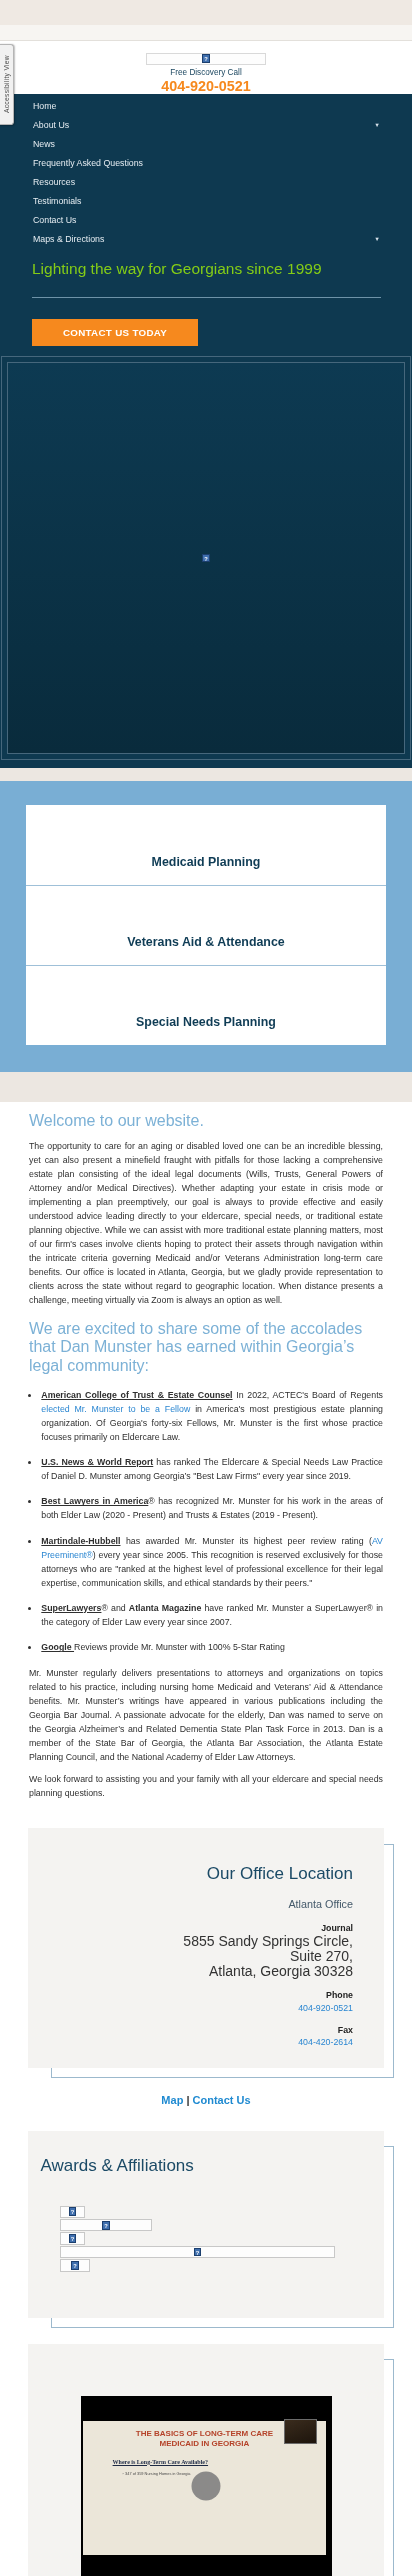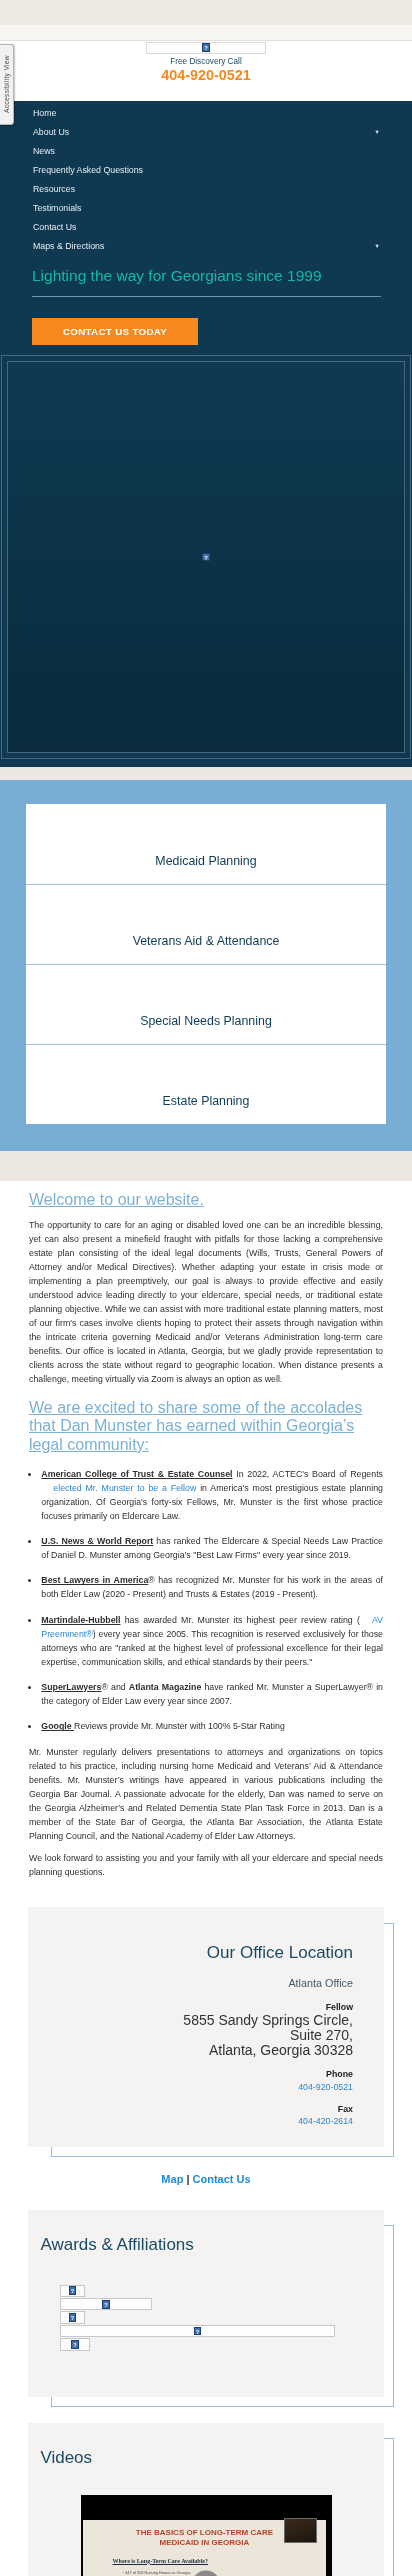--- a/index.html
+++ b/index.html
@@ -6,61 +6,61 @@
   html, body { width: 412px; background: #fff; font-family: "Liberation Sans", sans-serif; }
   .page { width: 412px; position: relative; }
 
   
   .strip-beige { height: 25px; background: #efe9e3; }
   .strip-light { height: 15.5px; background: #f7f5f2; border-bottom: 0.5px solid #e3e0db; }
   .strip-sep   { height: 13px; background: #ece7e1; }
   .strip-sep2  { height: 30px; background: #ece7e1; }
 
   
-  .header { height: 60px; background: #fff; text-align: center; padding-top: 1px; }
+  .header { height: 53px; background: #fff; text-align: center; padding-top: 12px; }
   .header-img-box { width: 120px; height: 12.4px; margin: 0 auto; border: 0.5px solid #d9d9d9; background: #fdfdfd; display: flex; align-items: center; justify-content: center; }
   .free-call { margin-top: 3.6px; font-size: 8.2px; color: #1c4760; }
   .phone-big { margin-top: 1px; font-size: 14.4px; font-weight: bold; color: #f6891e; }
 
   
   .bi { display: inline-block; width: 7.2px; height: 8.8px; background: #3f6fae; border: 0.5px solid #1c3f6e; color: #fff; font-size: 5.7px; line-height: 8.2px; text-align: center; font-weight: bold; }
 
   
   .accessibility-tab { position: absolute; left: 0; top: 44px; width: 14px; height: 81px; background: #f1f1f1; border: 0.5px solid #b5b5b5; border-left: none; border-radius: 0 3.6px 3.6px 0; box-shadow: 0.5px 0.5px 1.5px rgba(0,0,0,.25); display: flex; align-items: center; justify-content: center; z-index: 50; }
   .accessibility-tab span { writing-mode: vertical-rl; transform: rotate(180deg); font-size: 6.7px; color: #4a4a4a; letter-spacing: 0.3px; }
 
   
   .navy { background: #0e3950; }
   .main-nav { padding: 3.1px 0 1px; }
   .nav-row { display: flex; justify-content: space-between; align-items: center; padding: 0 32px 0 33px; height: 19px; color: #e6edf2; font-size: 8.8px; cursor: pointer; }
   .nav-caret { font-size: 5.7px; color: #d7e2ea; }
 
   
   .hero { padding-bottom: 8.2px; }
-  .hero h1 { margin: 10.3px 31px 0 32px; padding-bottom: 11px; border-bottom: 0.5px solid #6e93a8; color: #14b8a6; font-size: 15.5px; font-weight: normal; }
+  .hero h1 { margin: 10.3px 31px 0 32px; padding-bottom: 19px; border-bottom: 0.5px solid #6e93a8; color: #84cc16; font-size: 15.5px; font-weight: normal; }
   .cta-btn { display: block; margin: 21.6px 0 0 32px; width: 166px; height: 27px; background: #f6891e; border: none; color: #fff; font-family: "Liberation Sans", sans-serif; font-size: 9.8px; font-weight: bold; letter-spacing: 0.3px; cursor: pointer; }
   .hero-frame { margin: 9.3px 1px 0; border: 0.5px solid #46677c; padding: 5.2px; }
   .hero-frame-inner { border: 0.5px solid #46677c; height: 392px; background: linear-gradient(#0d3a52, #092b3c); display: flex; align-items: center; justify-content: center; }
 
   
   .services { background: #79aed4; padding: 24px 26px 27px; }
   .service-stack { background: #fff; }
   .service-card { height: 80px; display: flex; align-items: flex-end; justify-content: center; padding-bottom: 16.5px; cursor: pointer; }
   .service-card + .service-card { border-top: 0.5px solid #9fc0d8; }
-  .service-card span { color: #0f3c55; font-size: 12.4px; font-weight: normal; }
+  .service-card span { color: #0f3c55; font-size: 12.4px; font-weight: bold; }
 
   
   .content { background: #fff; padding: 9.3px 29px 28px; }
-  .h-light { color: #7cb1d6; font-size: 16px; font-weight: normal; line-height: 18.5px; text-decoration: underline; }
+  .h-light { color: #7cb1d6; font-size: 16px; font-weight: normal; line-height: 18.5px; }
   .content p { margin-top: 8.8px; font-size: 8.8px; line-height: 14px; color: #2f2f2f; text-align: justify; }
   .accolades-h { margin-top: 13px; max-width: 340px; }
   .accolade-list { margin: 12.4px 0 0 11.3px; }
   .accolade-list li { margin-bottom: 11.3px; font-size: 8.8px; line-height: 14px; color: #2f2f2f; text-align: justify; padding-left: 1px; }
   .lead { font-weight: bold; text-decoration: underline; }
-  .blue-link { color: #2a86d1; cursor: pointer; margin-left: 12px; }
+  .blue-link { color: #2a86d1; cursor: pointer; }
   .bold-only { font-weight: bold; }
 
   
   .offset-card { position: relative; margin: 0 28px; }
   .offset-card::after { content: ""; position: absolute; top: 15.5px; left: 23px; right: -10.3px; bottom: -10.3px; border: 0.5px solid #9cb9cd; z-index: 0; }
   .card-inner { position: relative; z-index: 1; background: #f4f3f1; }
 
   
   .office-inner { padding: 36px 31px 20.6px; text-align: right; }
   .h-dark { color: #1b4a66; font-size: 17px; font-weight: normal; }
@@ -161,23 +161,20 @@
     <div class="service-stack">
       <div class="service-card">
           <span>Medicaid Planning</span>
         </div>
       <div class="service-card">
           <span>Veterans Aid &amp; Attendance</span>
         </div>
       <div class="service-card">
           <span>Special Needs Planning</span>
         </div>
-      <div class="service-card">
-          <span>Estate Planning</span>
-        </div>
     </div>
   </section>
 
   <div class="strip-sep2"></div>
 
   <section class="content">
     <h2 class="h-light">Welcome to our website.</h2>
     <p>The opportunity to care for an aging or disabled loved one can be an incredible blessing, yet can also present a minefield fraught with pitfalls for those lacking a comprehensive estate plan consisting of the ideal legal documents (Wills, Trusts, General Powers of Attorney and/or Medical Directives). Whether adapting your estate in crisis mode or implementing a plan preemptively, our goal is always to provide effective and easily understood advice leading directly to your eldercare, special needs, or traditional estate planning objective. While we can assist with more traditional estate planning matters, most of our firm's cases involve clients hoping to protect their assets through navigation within the intricate criteria governing Medicaid and/or Veterans Administration long-term care benefits. Our office is located in Atlanta, Georgia, but we gladly provide representation to clients across the state without regard to geographic location. When distance presents a challenge, meeting virtually via Zoom is always an option as well.</p>
 
     <h2 class="h-light accolades-h">We are excited to share some of the accolades that Dan Munster has earned within Georgia’s legal community:</h2>
@@ -191,21 +188,21 @@
     </ul>
 
     <p>Mr. Munster regularly delivers presentations to attorneys and organizations on topics related to his practice, including nursing home Medicaid and Veterans’ Aid &amp; Attendance benefits. Mr. Munster’s writings have appeared in various publications including the Georgia Bar Journal. A passionate advocate for the elderly, Dan was named to serve on the Georgia Alzheimer’s and Related Dementia State Plan Task Force in 2013. Dan is a member of the State Bar of Georgia, the Atlanta Bar Association, the Atlanta Estate Planning Council, and the National Academy of Elder Law Attorneys.</p>
     <p>We look forward to assisting you and your family with all your eldercare and special needs planning questions.</p>
   </section>
 
   <div class="offset-card">
     <div class="card-inner office-inner">
       <h2 class="h-dark">Our Office Location</h2>
       <div class="office-name">Atlanta Office</div>
-      <div class="office-label">Fellow</div>
+      <div class="office-label">Journal</div>
       <div class="office-line">5855 Sandy Springs Circle,</div>
       <div class="office-line">Suite 270,</div>
       <div class="office-line">Atlanta, Georgia 30328</div>
       <div class="office-label">Phone</div>
       <div class="office-link">404-920-0521</div>
       <div class="office-label">Fax</div>
       <div class="office-link">404-420-2614</div>
     </div>
   </div>
 
@@ -233,21 +230,20 @@
           </div>
         <div class="award-box" style="width:30px">
             <span class="bi">?</span>
           </div>
       </div>
     </div>
   </div>
 
   <div class="offset-card videos-wrap">
     <div class="card-inner videos-inner">
-      <h2 class="h-dark">Videos</h2>
 
       <div class="player video1">
         <div class="v1-slide">
           <div class="v1-title">THE BASICS OF LONG-TERM CARE MEDICAID IN GEORGIA</div>
           <div class="v1-sub">Where is Long-Term Care Available?</div>
           <ul class="v1-bullets">
             <li>347 of 359 Nursing Homes in Georgia</li>
 
           </ul>
 

